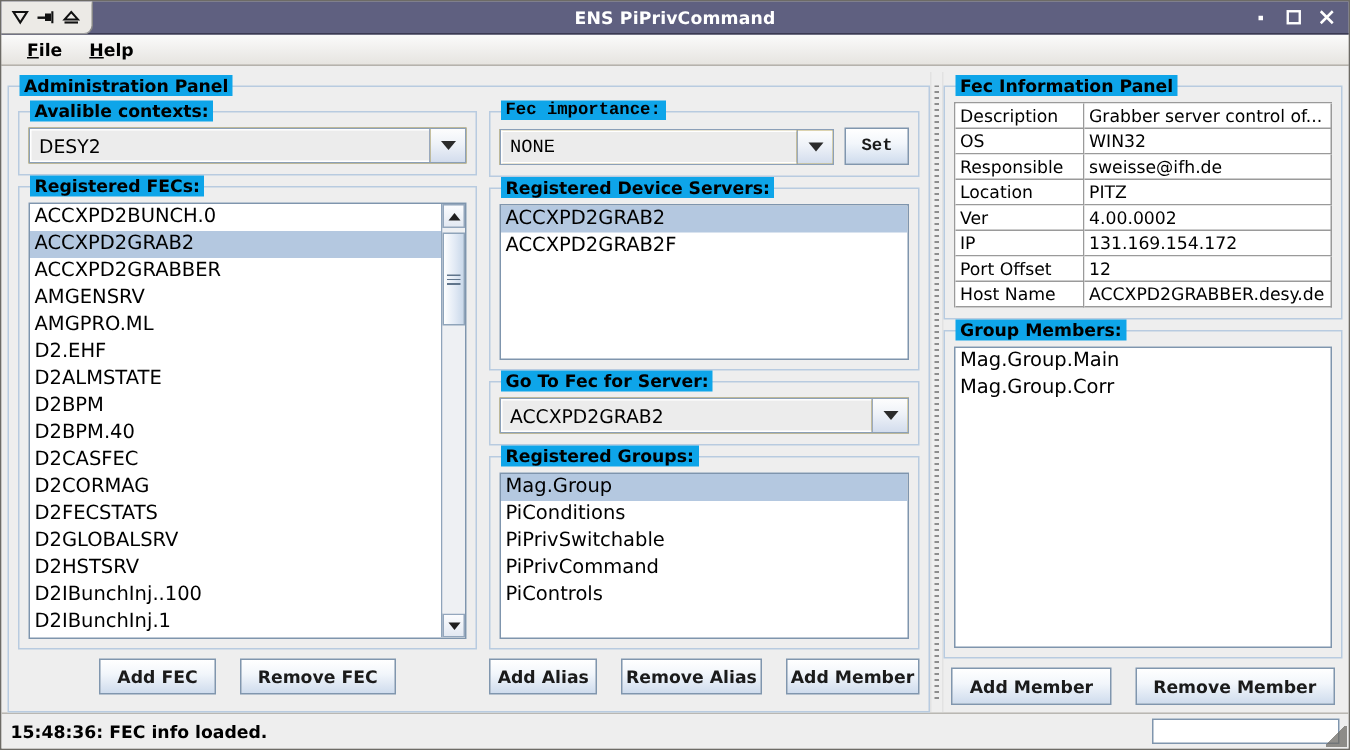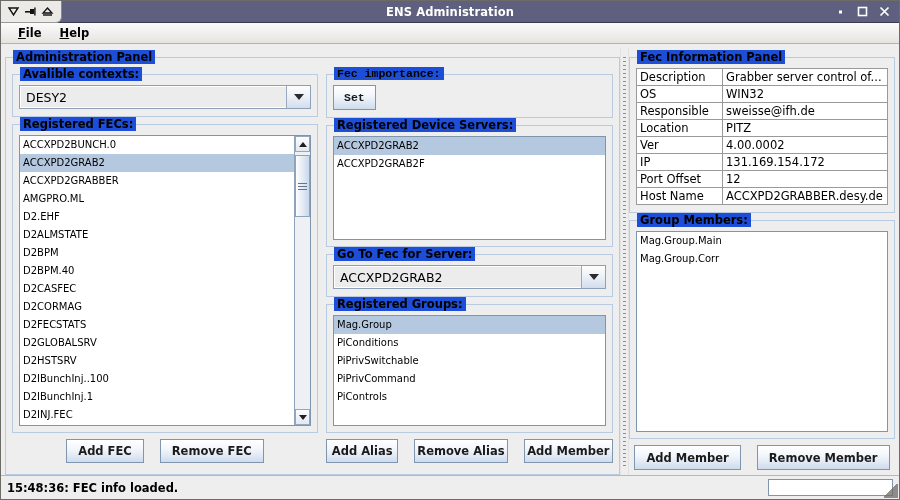--- a/index.html
+++ b/index.html
@@ -99,21 +99,21 @@
   .grp {
     position: relative;
     border: 1px solid #b8cbe0;
     background: #eeeeee;
     margin-top: 7px;
     padding: 9px 6px 6px 6px;
   }
   .grp > .grp-title {
     position: absolute;
     top: -8px; left: 7px;
-    background: #1d4ed8;
+    background: #0ea5e9;
     padding: 0 3px;
     font-size: 11.5px;
     font-weight: bold;
     color: #000;
     white-space: nowrap;
   }
   .grp.nogap { margin-top: 0; }
 
   
   #admin-panel {
@@ -189,21 +189,21 @@
     min-height: 0;
   }
   .list-items {
     flex: 1;
     overflow: hidden;
     padding: 0;
   }
   .list-items .li {
     height: 18px; line-height: 18px;
     padding: 0 3px;
-    font-size: 10px;
+    font-size: 13px;
     color: #000;
     white-space: nowrap;
     overflow: hidden;
   }
   .list-items .li.sel { background: #b4c8e0; }
 
   
   .vscroll {
     width: 16px; min-width: 16px;
     background: #eceff2;
@@ -335,21 +335,21 @@
           <rect x="10.2" y="2.5" width="1.4" height="8" fill="#111"></rect>
         </svg>
       </span>
       <span class="tb-ic">
         <svg width="13" height="13" viewBox="0 0 13 13">
           <polygon points="6.5,3 11,8 2,8" fill="none" stroke="#111" stroke-width="1.3"></polygon>
           <rect x="2" y="9.3" width="9" height="1.4" fill="#111"></rect>
         </svg>
       </span>
     </div>
-    <div class="tb-title">ENS Administration</div>
+    <div class="tb-title">ENS PiPrivCommand</div>
     <div class="tb-right">
       <span class="tb-btn">
         <svg width="11" height="11" viewBox="0 0 11 11">
             <rect x="4" y="4.5" width="3" height="3" fill="#fff"></rect>
           </svg>
       </span>
       <span class="tb-btn">
         <svg width="11" height="11" viewBox="0 0 11 11">
             <rect x="1.5" y="1.5" width="8" height="8" fill="none" stroke="#fff" stroke-width="1.6"></rect>
           </svg>
@@ -387,20 +387,21 @@
               </div>
             </div>
 
             <div class="grp" style="flex:1; display:flex; flex-direction:column; min-height:0; padding:10px 6px 6px 6px;">
               <div class="grp-title">Registered FECs:</div>
               <div class="listbox">
                 <div class="list-items">
                   <div class="li">ACCXPD2BUNCH.0</div>
                   <div class="li sel">ACCXPD2GRAB2</div>
                   <div class="li">ACCXPD2GRABBER</div>
+                  <div class="li">AMGENSRV</div>
                   <div class="li">AMGPRO.ML</div>
                   <div class="li">D2.EHF</div>
                   <div class="li">D2ALMSTATE</div>
                   <div class="li">D2BPM</div>
                   <div class="li">D2BPM.40</div>
                   <div class="li">D2CASFEC</div>
                   <div class="li">D2CORMAG</div>
                   <div class="li">D2FECSTATS</div>
                   <div class="li">D2GLOBALSRV</div>
                   <div class="li">D2HSTSRV</div>
@@ -428,20 +429,26 @@
               <div class="btn">Add FEC</div>
               <div class="btn">Remove FEC</div>
             </div>
           </div>
 
           <div class="col" id="col-mid">
 
             <div class="grp" style="padding:10px 6px 7px 6px;font-family:Liberation Mono, monospace;">
               <div class="grp-title">Fec importance:</div>
               <div style="display:flex; gap:7px; align-items:center;">
+                <div class="combo" style="flex:1;">
+                  <div class="cval">NONE</div>
+                  <div class="carrow">
+                      <span class="tri-down"></span>
+                    </div>
+                </div>
                 <div class="btn small" style="height:25px;">Set</div>
               </div>
             </div>
 
             <div class="grp" style="height:122px; display:flex; flex-direction:column; padding:10px 6px 6px 6px;">
               <div class="grp-title">Registered Device Servers:</div>
               <div class="listbox">
                 <div class="list-items">
                   <div class="li sel">ACCXPD2GRAB2</div>
                   <div class="li">ACCXPD2GRAB2F</div>

